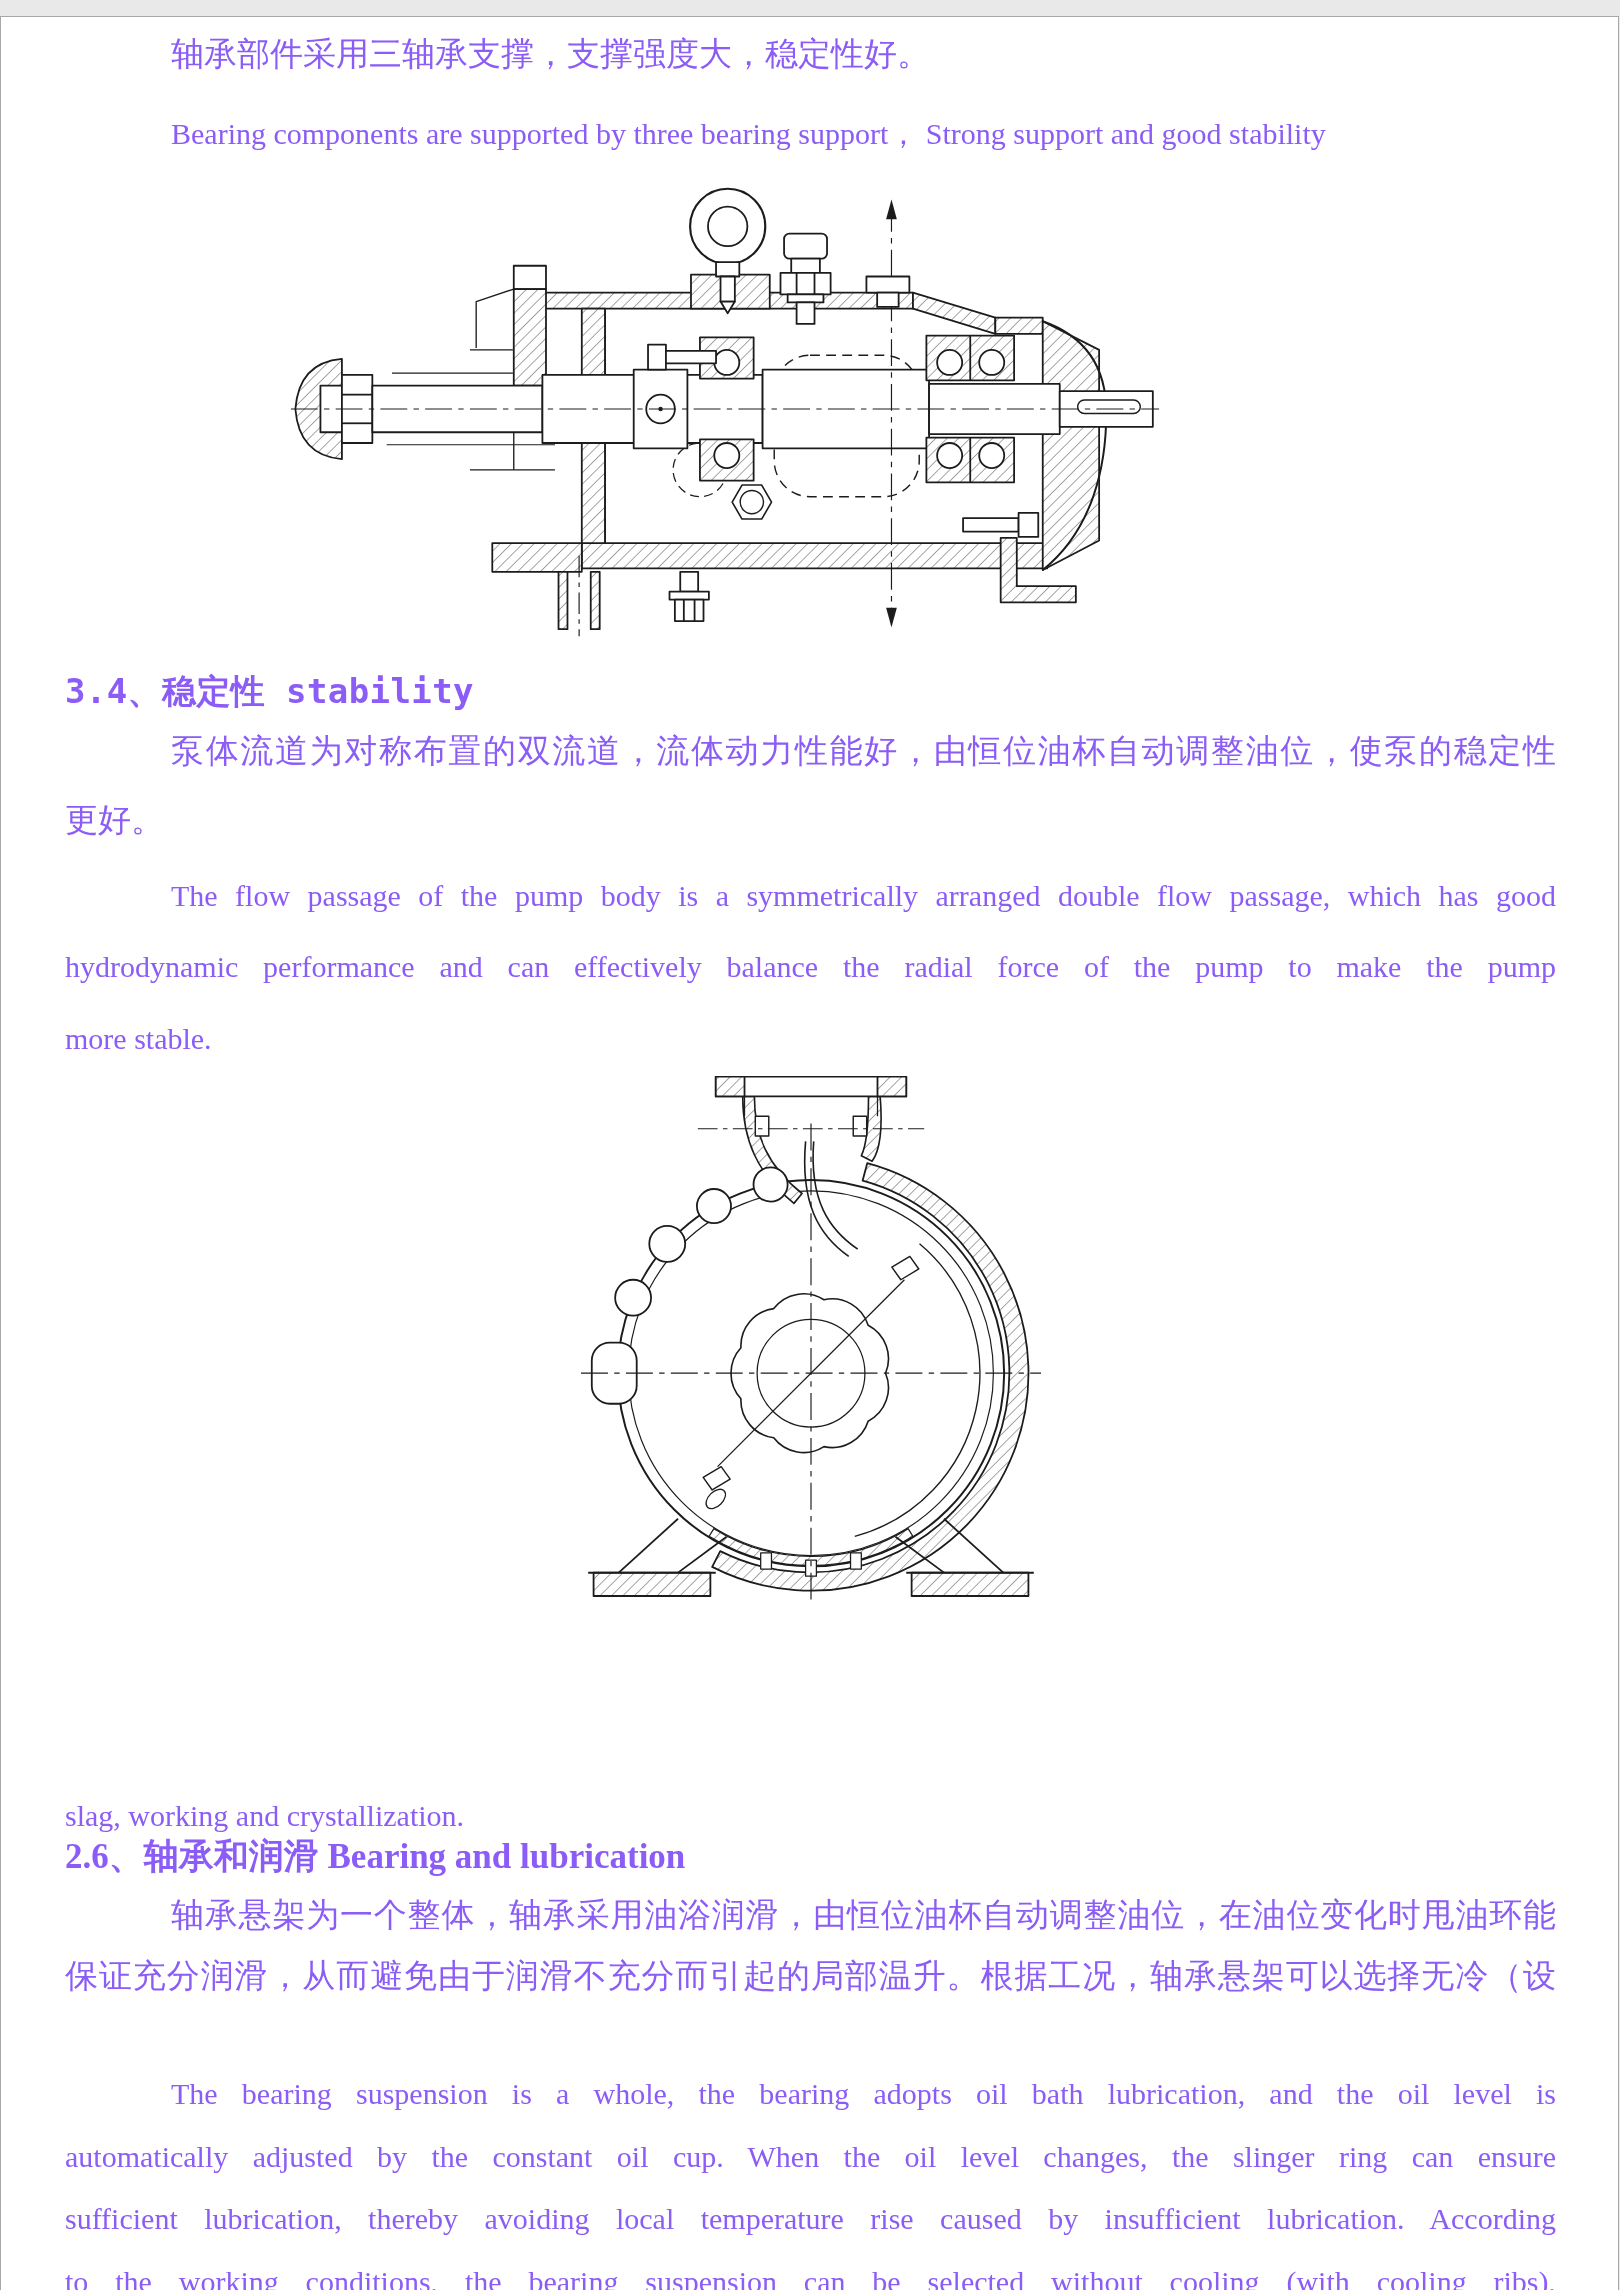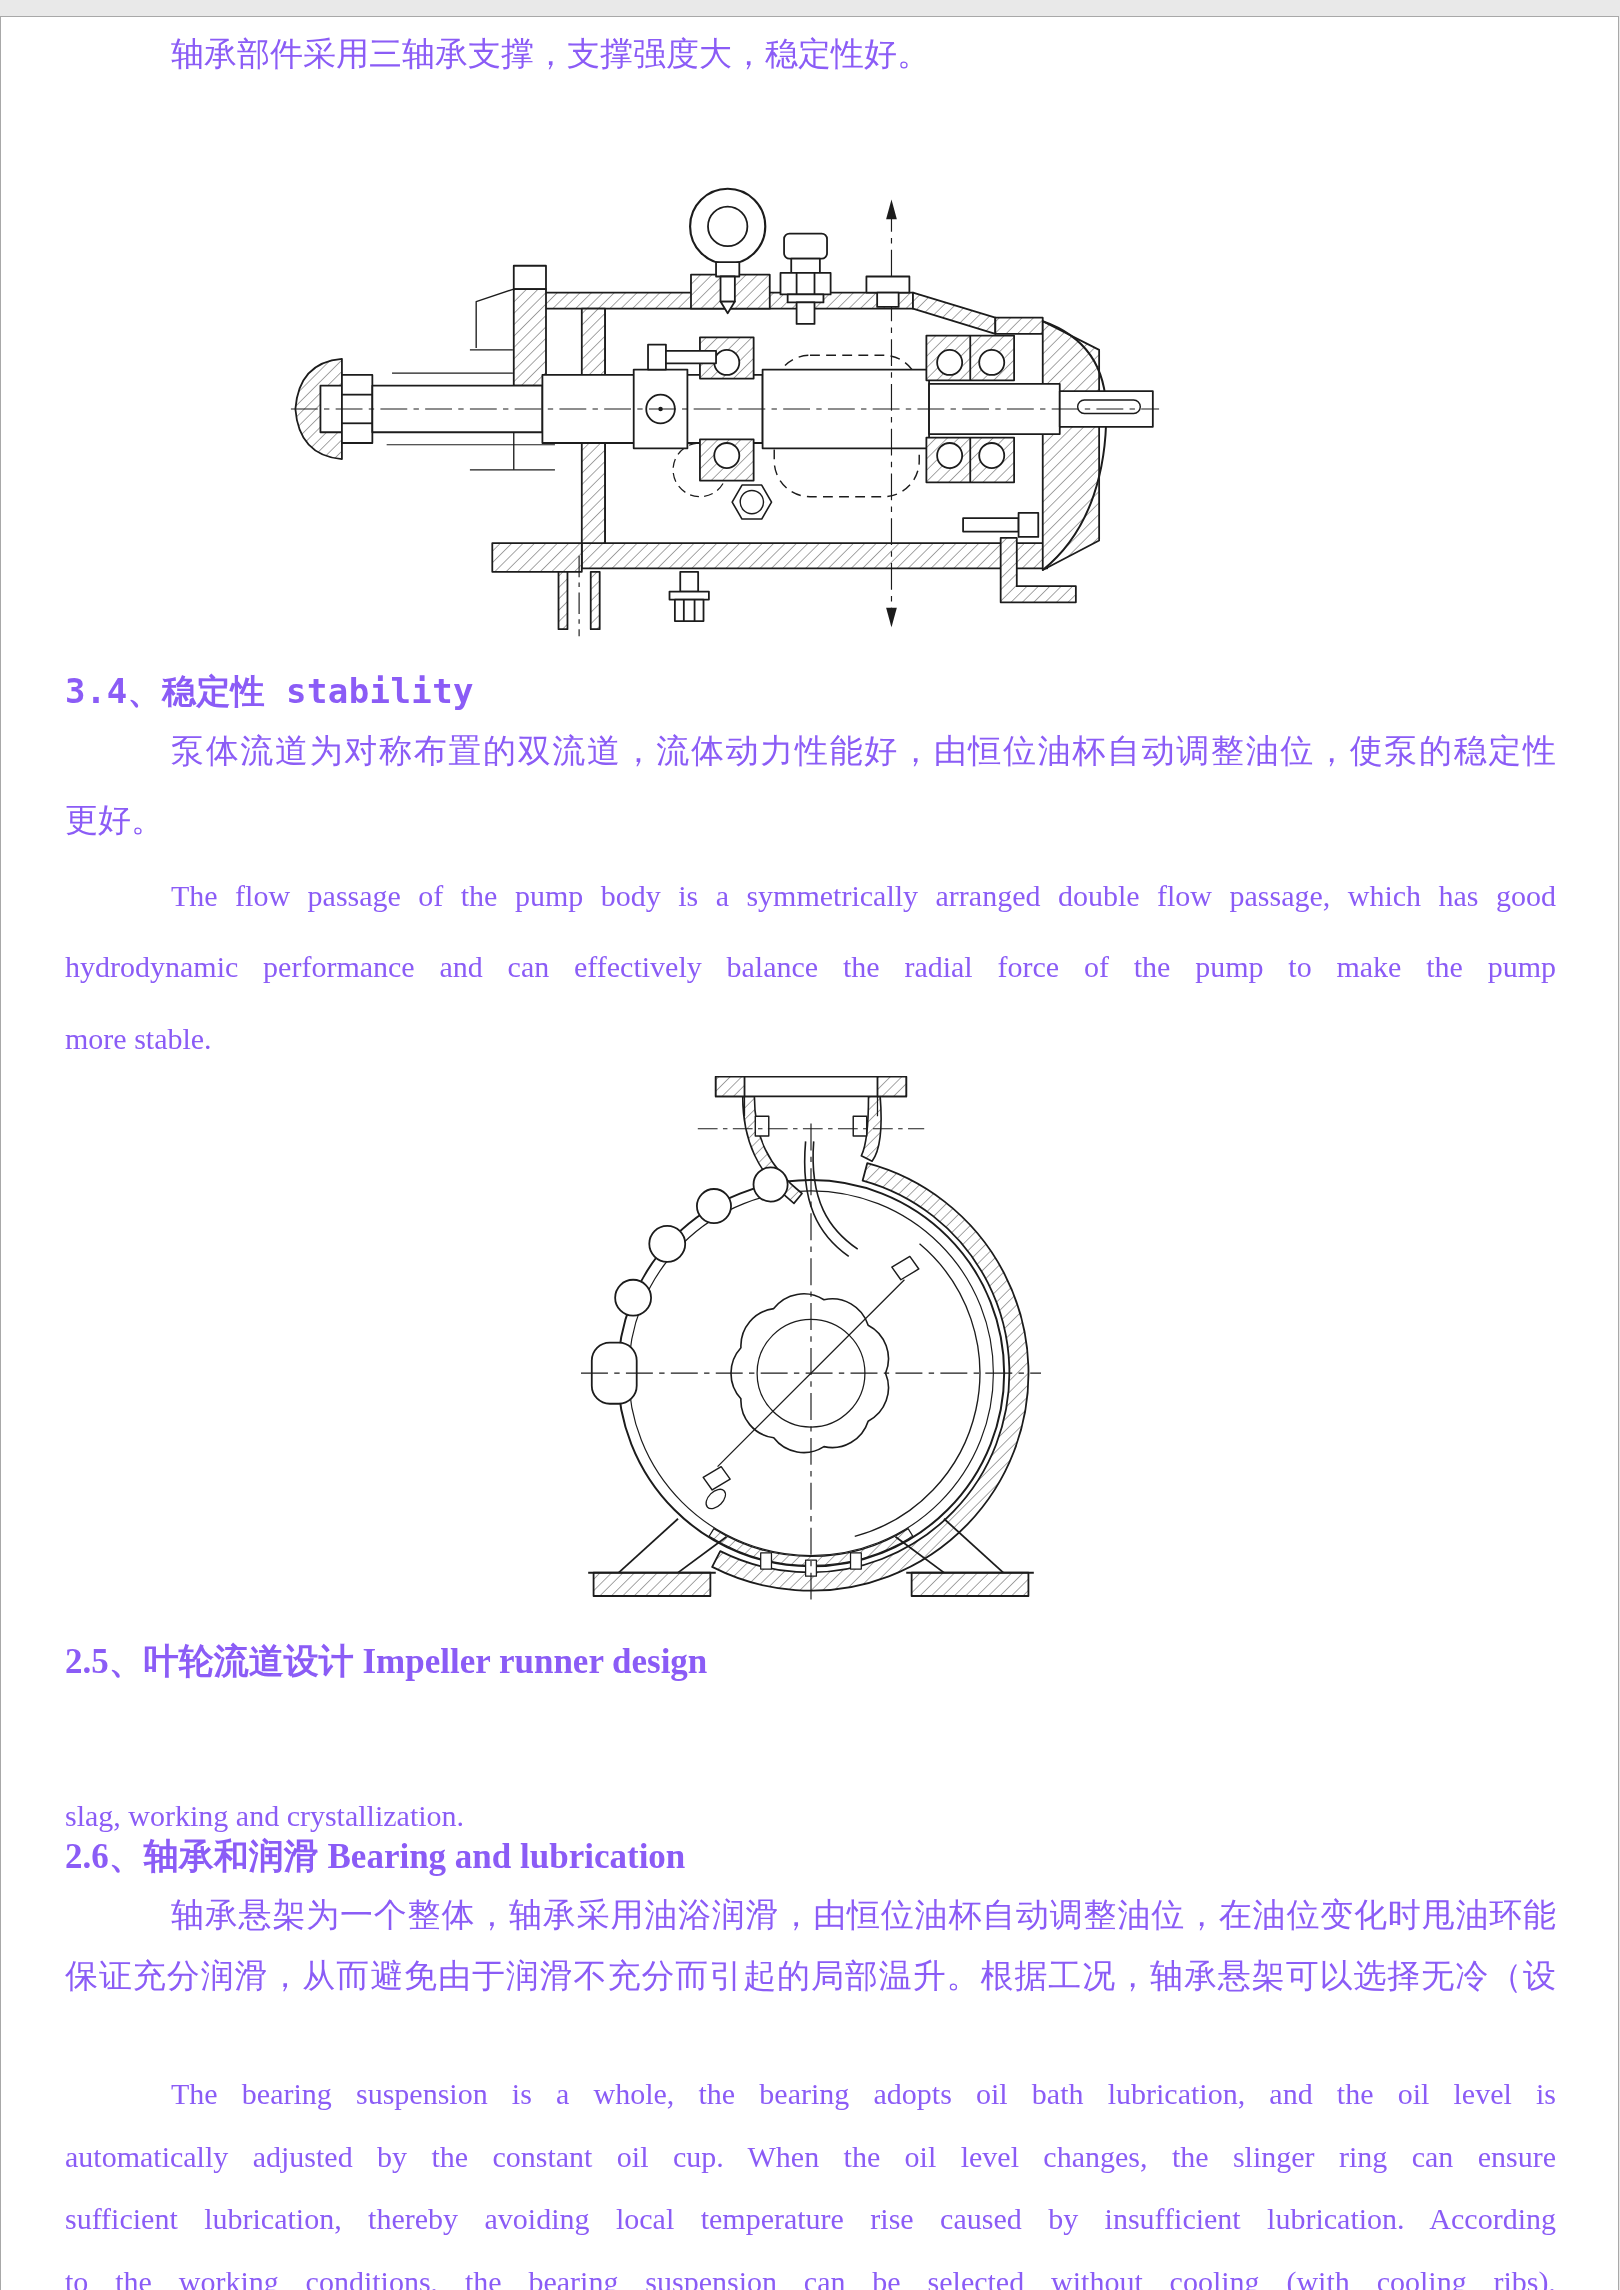--- a/index.html
+++ b/index.html
@@ -18,20 +18,21 @@
   .h-b{font-weight:bold;font-size:35px;}
   .h-m{font-family:"DejaVu Sans Mono","Liberation Mono",monospace;font-size:34px;font-weight:600;letter-spacing:0.4px;}
   .fig{position:absolute;}
 </style>
 </head>
 <body>
 
 <div class="page">
 
   <div class="t ind" style="top:10.7px">轴承部件采用三轴承支撑，支撑强度大，稳定性好。</div>
+  <div class="t en ind" style="top:91px">Bearing components are supported by three bearing support， Strong support and good stability</div>
 
   <svg class="fig" style="left:285px;top:170px;width:878px;height:452px" viewBox="0 0 980 505">
     <defs>
       <pattern id="hA" patternUnits="userSpaceOnUse" width="9" height="9" patternTransform="rotate(45)">
         <rect width="9" height="9" fill="#ffffff"></rect>
         <line x1="0" y1="0" x2="0" y2="9" stroke="#4a4a4a" stroke-width="1.1"></line>
       </pattern>
     </defs>
     <g stroke="#1c1c1c" stroke-width="2" fill="none" stroke-linejoin="round">
 
@@ -195,21 +196,20 @@
       <polygon points="346,212 366,200 376,214 356,226" fill="#ffffff" stroke-width="1.6"></polygon>
       <polygon points="136,446 156,434 166,448 146,460" fill="#ffffff" stroke-width="1.6"></polygon>
       <ellipse cx="150" cy="470" rx="13" ry="8" transform="rotate(-45 150 470)" stroke-width="1.4"></ellipse>
 
       <line x1="0" y1="330" x2="512" y2="330" stroke-width="1.3" stroke-dasharray="30 7 6 7"></line>
       <line x1="256" y1="52" x2="256" y2="583" stroke-width="1.3" stroke-dasharray="30 7 6 7"></line>
       <line x1="130" y1="58" x2="382" y2="58" stroke-width="1.2" stroke-dasharray="22 6 5 6"></line>
     </g>
   </svg>
 
-  <div class="t h-b" style="top:1619px">2.5、叶轮流道设计 Impeller runner design</div>
   <div class="t en" style="top:1773px">slag, working and crystallization.</div>
 
   <div class="t h-b" style="top:1814px">2.6、轴承和润滑  Bearing and lubrication</div>
   <div class="t ind just" style="top:1872px">轴承悬架为一个整体，轴承采用油浴润滑，由恒位油杯自动调整油位，在油位变化时甩油环能</div>
   <div class="t just" style="top:1933px">保证充分润滑，从而避免由于润滑不充分而引起的局部温升。根据工况，轴承悬架可以选择无冷（设</div>
   <div class="t en ind just" style="top:2051px">The bearing suspension is a whole, the bearing adopts oil bath lubrication, and the oil level is</div>
   <div class="t en just" style="top:2114px">automatically adjusted by the constant oil cup. When the oil level changes, the slinger ring can ensure</div>
   <div class="t en just" style="top:2176px">sufficient lubrication, thereby avoiding local temperature rise caused by insufficient lubrication. According</div>
   <div class="t en just" style="top:2239px">to the working conditions, the bearing suspension can be selected without cooling (with cooling ribs),</div>
 

